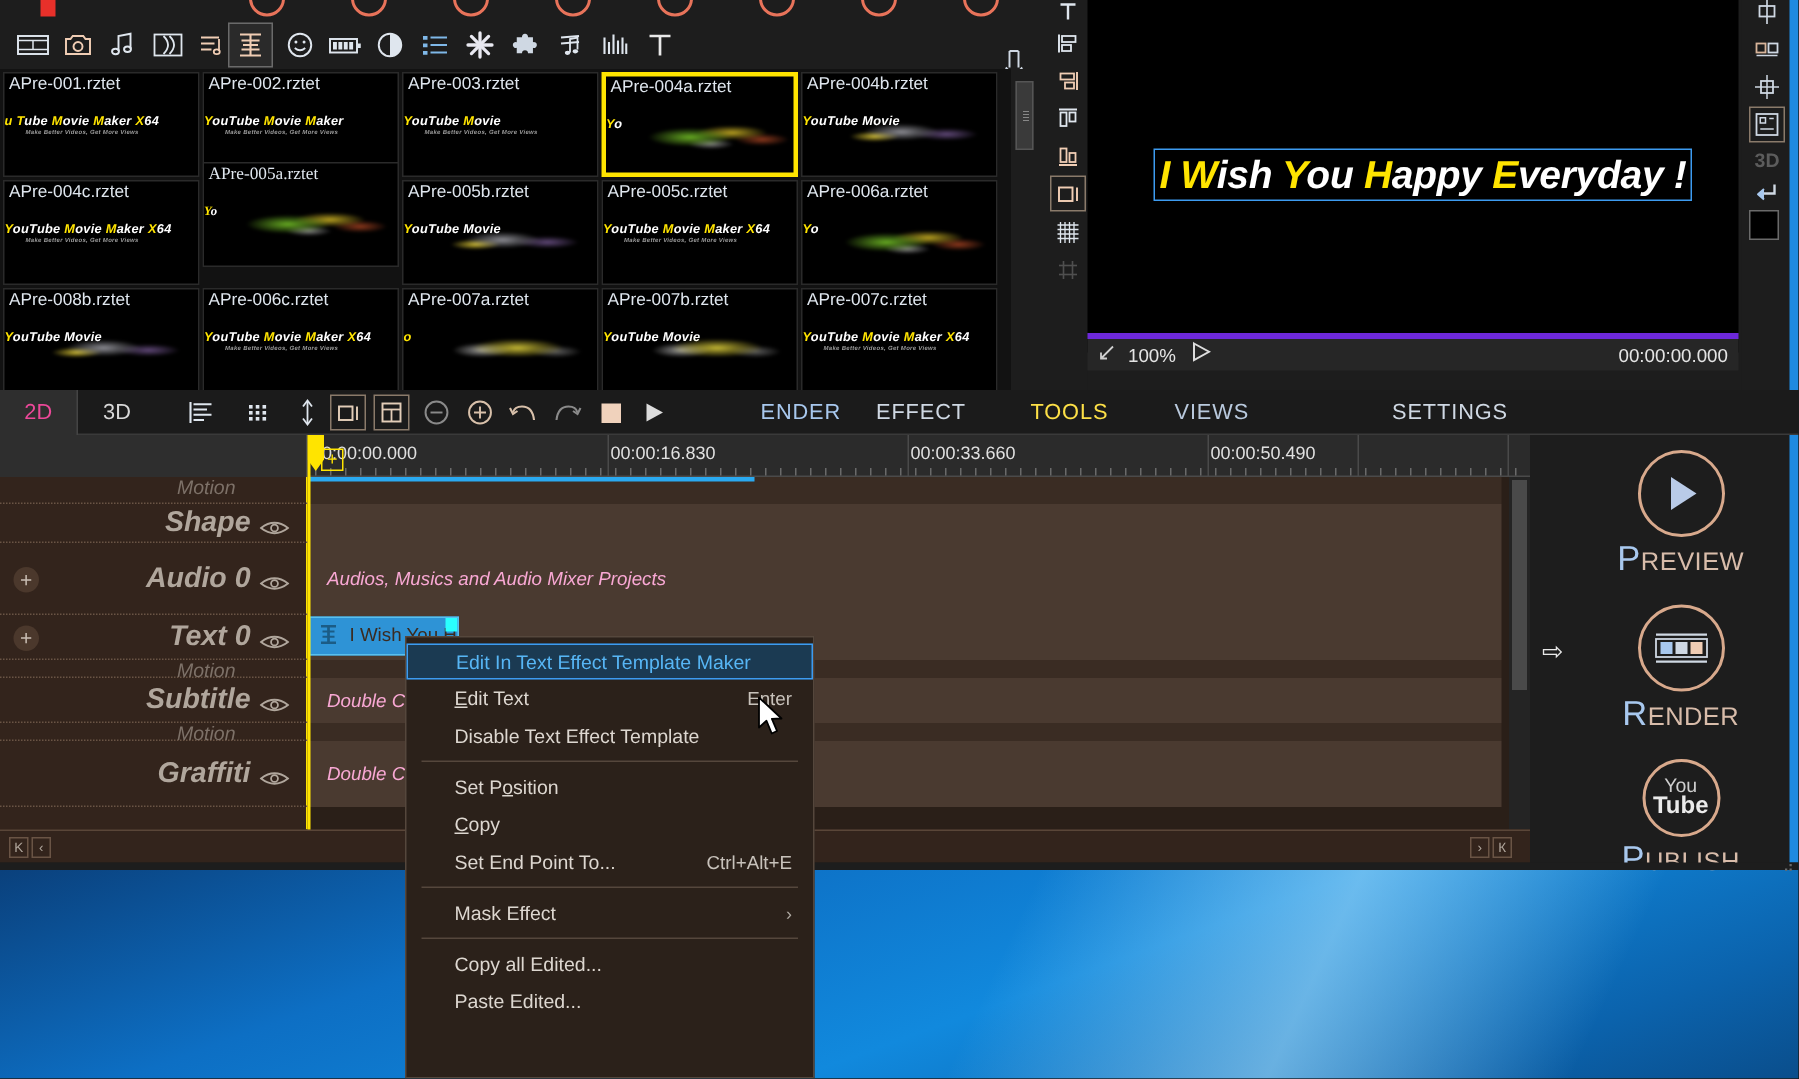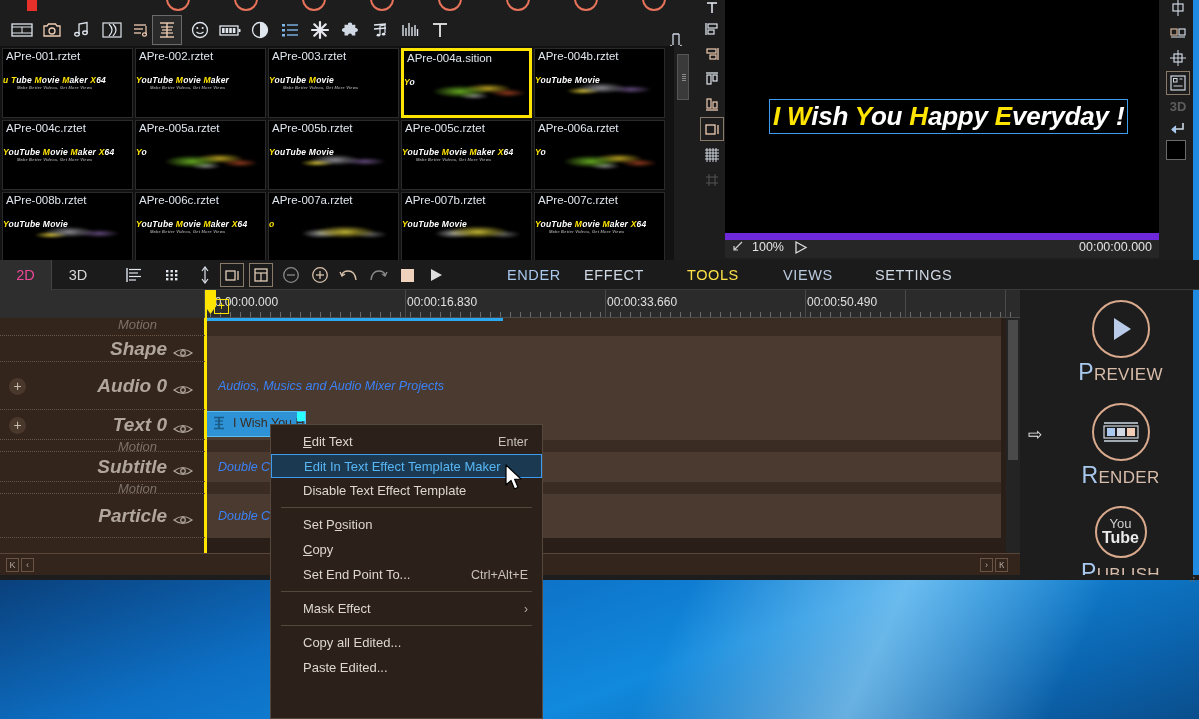--- a/index.html
+++ b/index.html
@@ -130,23 +130,23 @@
   }
   .pvtext {
     position: absolute; left: 44px; top: 99px;
     border: 1px solid #3d9bf0; padding: 1px 3px;
     font-size: 26px; font-weight: bold; font-style: italic;
     white-space: nowrap; letter-spacing: -0.2px;
   }
   .pvtext .cap { color: #ffe400; }
   .pvtext .low { color: #ffffff; }
   .pvbar {
-    position: absolute; left: 0; top: 233px; width: 434px; height: 25px;
-    background: #262626; border-top: 7px solid #6d28d9;
-    display: flex; 
+    position: absolute; left: 0; top: 222px; width: 434px; height: 25px;
+    background: #262626; border-top: 4px solid #6d28d9;
+    display: flex; align-items: center;
   }
   .pvbar .zicon { margin-left: 6px; color: #cfcfcf; font-size: 13px; }
   .pvbar .zoomval { margin-left: 8px; color: #e4e4e4; font-size: 12.5px; }
   .pvbar .playicon { margin-left: 9px; }
   .pvbar .tcode {
     margin-left: auto; margin-right: 7px; color: #e4e4e4; font-size: 12.5px;
   }
 
   
   .vcol-left {
@@ -244,21 +244,21 @@
     font-size: 14px; line-height: 1; cursor: pointer;
   }
   .trackarea {
     position: absolute; left: 206px; top: 28px; width: 814px; height: 235px;
   }
   .tback {
     position: absolute; left: 0; background: #4a3a30;
   }
   .tback.dk { background: #3a2c23; }
   .thint {
-    position: absolute; font-size: 12.5px; font-style: italic; color: #3b82f6;
+    position: absolute; font-size: 12.5px; font-style: italic; color: #f9a8d4;
     white-space: nowrap;
   }
   .blueline {
     position: absolute; left: 0; top: 0; width: 297px; height: 3px;
     background: #2aa9f0;
   }
   .playhead {
     position: absolute; left: 205px; top: 0; width: 2px; height: 263px;
     background: #ffe400; z-index: 20;
   }
@@ -524,34 +524,34 @@
           </div>
           <div class="thumb" style="left: 133px; top: 0px;">
             <div class="tname">APre-002.rztet</div>
             <div class="tart"><span class="y">Y</span><span class="w">ouTube </span><span class="y">M</span><span class="w">ovie </span><span class="y">M</span><span class="w">aker </span><span class="sub">Make Better Videos, Get More Views</span></div>
           </div>
           <div class="thumb" style="left: 266px; top: 0px;">
             <div class="tname">APre-003.rztet</div>
             <div class="tart"><span class="y">Y</span><span class="w">ouTube </span><span class="y">M</span><span class="w">ovie </span><span class="sub">Make Better Videos, Get More Views</span></div>
           </div>
           <div class="thumb active" style="left: 399px; top: 0px;">
-            <div class="tname">APre-004a.sition</div>
+            <div class="tname">APre-004a.rztet</div>
             <div class="tart"><span class="y">Y</span><span class="w">o</span></div>
             <div class="smear"></div>
           </div>
           <div class="thumb" style="left: 532px; top: 0px;">
             <div class="tname">APre-004b.rztet</div>
             <div class="tart"><span class="y">Y</span><span class="w">ouTube Movie</span></div>
             <div class="smear g2"></div>
           </div>
           <div class="thumb" style="left: 0px; top: 72px;">
             <div class="tname">APre-004c.rztet</div>
             <div class="tart"><span class="y">Y</span><span class="w">ouTube </span><span class="y">M</span><span class="w">ovie </span><span class="y">M</span><span class="w">aker </span><span class="y">X</span><span class="w">64 </span><span class="sub">Make Better Videos, Get More Views</span></div>
           </div>
-          <div class="thumb" style="left: 133px; top: 72px;">
+          <div class="thumb" style="left: 133px; top: 60px; font-family: Liberation Serif, serif;">
             <div class="tname">APre-005a.rztet</div>
             <div class="tart"><span class="y">Y</span><span class="w">o</span></div>
             <div class="smear"></div>
           </div>
           <div class="thumb" style="left: 266px; top: 72px;">
             <div class="tname">APre-005b.rztet</div>
             <div class="tart"><span class="y">Y</span><span class="w">ouTube Movie</span></div>
             <div class="smear g2"></div>
           </div>
           <div class="thumb" style="left: 399px; top: 72px;">
@@ -800,21 +800,21 @@
       <div class="tlbtn" style="left:424px">
         <svg width="16" height="16" viewBox="0 0 16 16">
             <path d="M3 2 L14 8 L3 14 Z" fill="#dcdcdc"></path>
           </svg>
       </div>
 
       <div class="menuitem" style="left:507px;color:#a8c8ee">ENDER</div>
       <div class="menuitem" style="left:584px;color:#cfd8e3">EFFECT</div>
       <div class="menuitem" style="left:687px;color:#fde047">TOOLS</div>
       <div class="menuitem" style="left:783px;color:#b9c9dd">VIEWS</div>
-      <div class="menuitem" style="left:875px;color:#cfd8e3">SETTINGS</div>
+      <div class="menuitem" style="left:928px;color:#cfd8e3">SETTINGS</div>
     </div>
 
     <div class="timeline">
       <div class="ruler">
         <div class="rhead"></div>
         <div class="rtick" style="left:205px"></div>
         <div class="rtick" style="left:405px"></div>
         <div class="rtick" style="left:605px"></div>
         <div class="rtick" style="left:805px"></div>
         <div class="rtick" style="left:905px"></div>
@@ -942,21 +942,21 @@
             <div class="tlabel" style="top: 4px;">Subtitle</div>
             <div class="eye" style="top: 11px;"><svg width="20" height="12" viewBox="0 0 20 12">
                 <path d="M1 6 Q10 -1 19 6 Q10 13 1 6 Z" fill="none" stroke="#b0a69c" stroke-width="1.2"></path>
                 <circle cx="10" cy="6" r="2.3" fill="none" stroke="#b0a69c" stroke-width="1.2"></circle>
               </svg></div>
           </div>
           <div class="trow" style="top: 164px; height: 12px;">
             <div class="tsublabel" style="top: -1px;">Motion</div>
           </div>
           <div class="trow" style="top: 176px; height: 44px;">
-            <div class="tlabel" style="top: 11px;">Particle</div>
+            <div class="tlabel" style="top: 11px;">Graffiti</div>
             <div class="eye" style="top: 18px;"><svg width="20" height="12" viewBox="0 0 20 12">
                 <path d="M1 6 Q10 -1 19 6 Q10 13 1 6 Z" fill="none" stroke="#b0a69c" stroke-width="1.2"></path>
                 <circle cx="10" cy="6" r="2.3" fill="none" stroke="#b0a69c" stroke-width="1.2"></circle>
               </svg></div>
           </div>
         </div>
       <div class="trackarea" id="trackarea">
           <div class="tback dk" style="top: 0px; height: 18px; width: 795px;"></div>
           <div class="tback" style="top: 18px; height: 26px; width: 795px;"></div>
           <div class="tback" style="top: 44px; height: 48px; width: 795px;"></div>
@@ -1047,26 +1047,26 @@
       <svg width="8" height="8" viewBox="0 0 8 8">
           <g fill="#6a6a6a">
             <rect x="5" y="1" width="1.5" height="1.5"></rect>
             <rect x="2" y="4" width="1.5" height="1.5"></rect>
             <rect x="5" y="4" width="1.5" height="1.5"></rect>
           </g>
         </svg>
     </div>
 
     <div class="ctxmenu" id="ctxmenu">
+        <div class="ctxitem hl">
+          <span>Edit In Text Effect Template Maker</span>
+        </div>
         <div class="ctxitem">
           <span><u>E</u>dit Text</span>
           <span class="accel">Enter</span>
-        </div>
-        <div class="ctxitem hl">
-          <span>Edit In Text Effect Template Maker</span>
         </div>
         <div class="ctxitem">
           <span>Disable Text Effect Template</span>
         </div>
         <div class="ctxsep"></div>
         <div class="ctxitem">
           <span>Set P<u>o</u>sition</span>
         </div>
         <div class="ctxitem">
           <span><u>C</u>opy</span>

